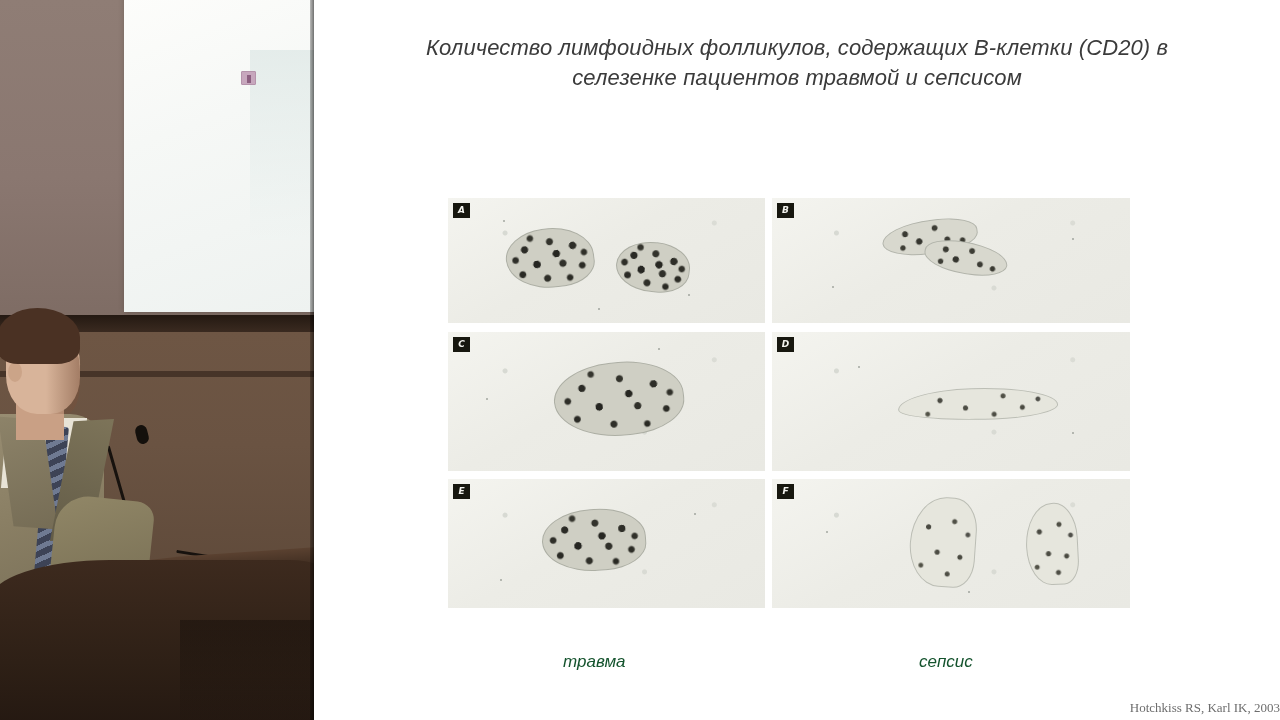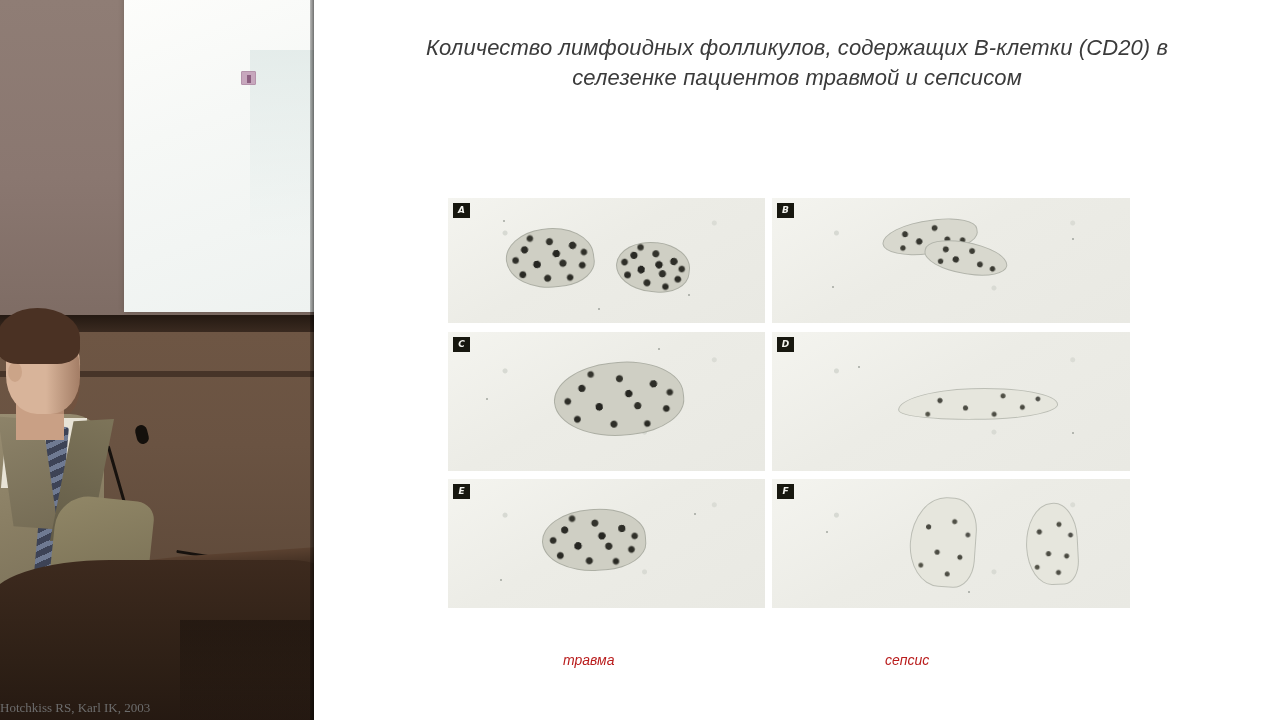--- a/index.html
+++ b/index.html
@@ -244,26 +244,26 @@
       radial-gradient(circle at 56% 24%, #3d3d35 0 2.4px, rgba(0,0,0,0) 3.4px),
       radial-gradient(circle at 80% 40%, #38383100 0 0, rgba(0,0,0,0) 0),
       radial-gradient(circle at 38% 60%, #35352f 0 2.8px, rgba(0,0,0,0) 3.6px),
       radial-gradient(circle at 68% 64%, #3b3b34 0 2.4px, rgba(0,0,0,0) 3.4px),
       radial-gradient(circle at 20% 74%, #3e3e36 0 2.2px, rgba(0,0,0,0) 3.2px),
       radial-gradient(circle at 84% 72%, #3a3a32 0 2.2px, rgba(0,0,0,0) 3.2px),
       #d8d8ce;
   }
 
   .cap{
-    position:absolute; font-size:14px; color:#b91c1c;
+    position:absolute; font-size:17px; color:#14532d;
   }
   .cap-trauma{ left:563px; top:652px; }
   .cap-sepsis{ left:919px; top:652px; }
   .citation{
-    position:absolute; left:0; top:700px; width:1280px; text-align:left;
+    position:absolute; left:0; top:700px; width:1280px; text-align:right;
     font-family:"Liberation Serif", serif;
     font-size:13px; color:#6d6d6d;
   }
 </style>
 </head>
 <body>
 
 <div id="stage">
 
   <div class="video-pane">
@@ -360,17 +360,17 @@
           <div class="speck" style="left:54px;top:52px;"></div>
           <div class="speck" style="left:196px;top:112px;"></div>
           <div class="foll sparse" style="left:138px;top:18px;width:66px;height:90px;border-radius:58% 40% 34% 52%;transform:rotate(4deg);"></div>
           <div class="foll sparse" style="left:254px;top:24px;width:52px;height:82px;border-radius:54% 44% 30% 48%;transform:rotate(-3deg);"></div>
           <div class="plabel">F</div>
         </div>
       </div>
     </div>
 
     <div class="cap cap-trauma" style="left:249px;top:652px;">травма</div>
-    <div class="cap cap-sepsis" style="left:571px;top:652px;">сепсис</div>
+    <div class="cap cap-sepsis" style="left:605px;top:652px;">сепсис</div>
   </div>
 
   <div class="citation">Hotchkiss RS, Karl IK, 2003</div>
 </div>
 
 </body></html>

